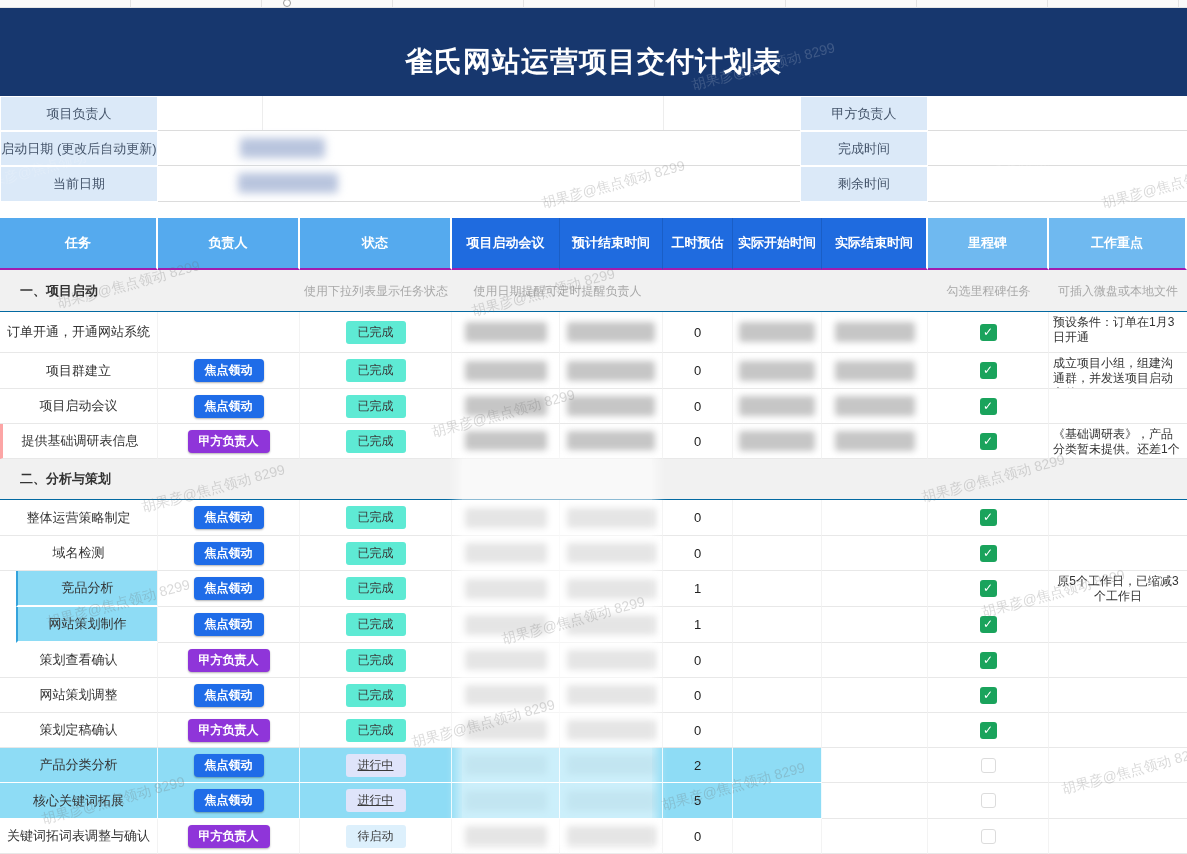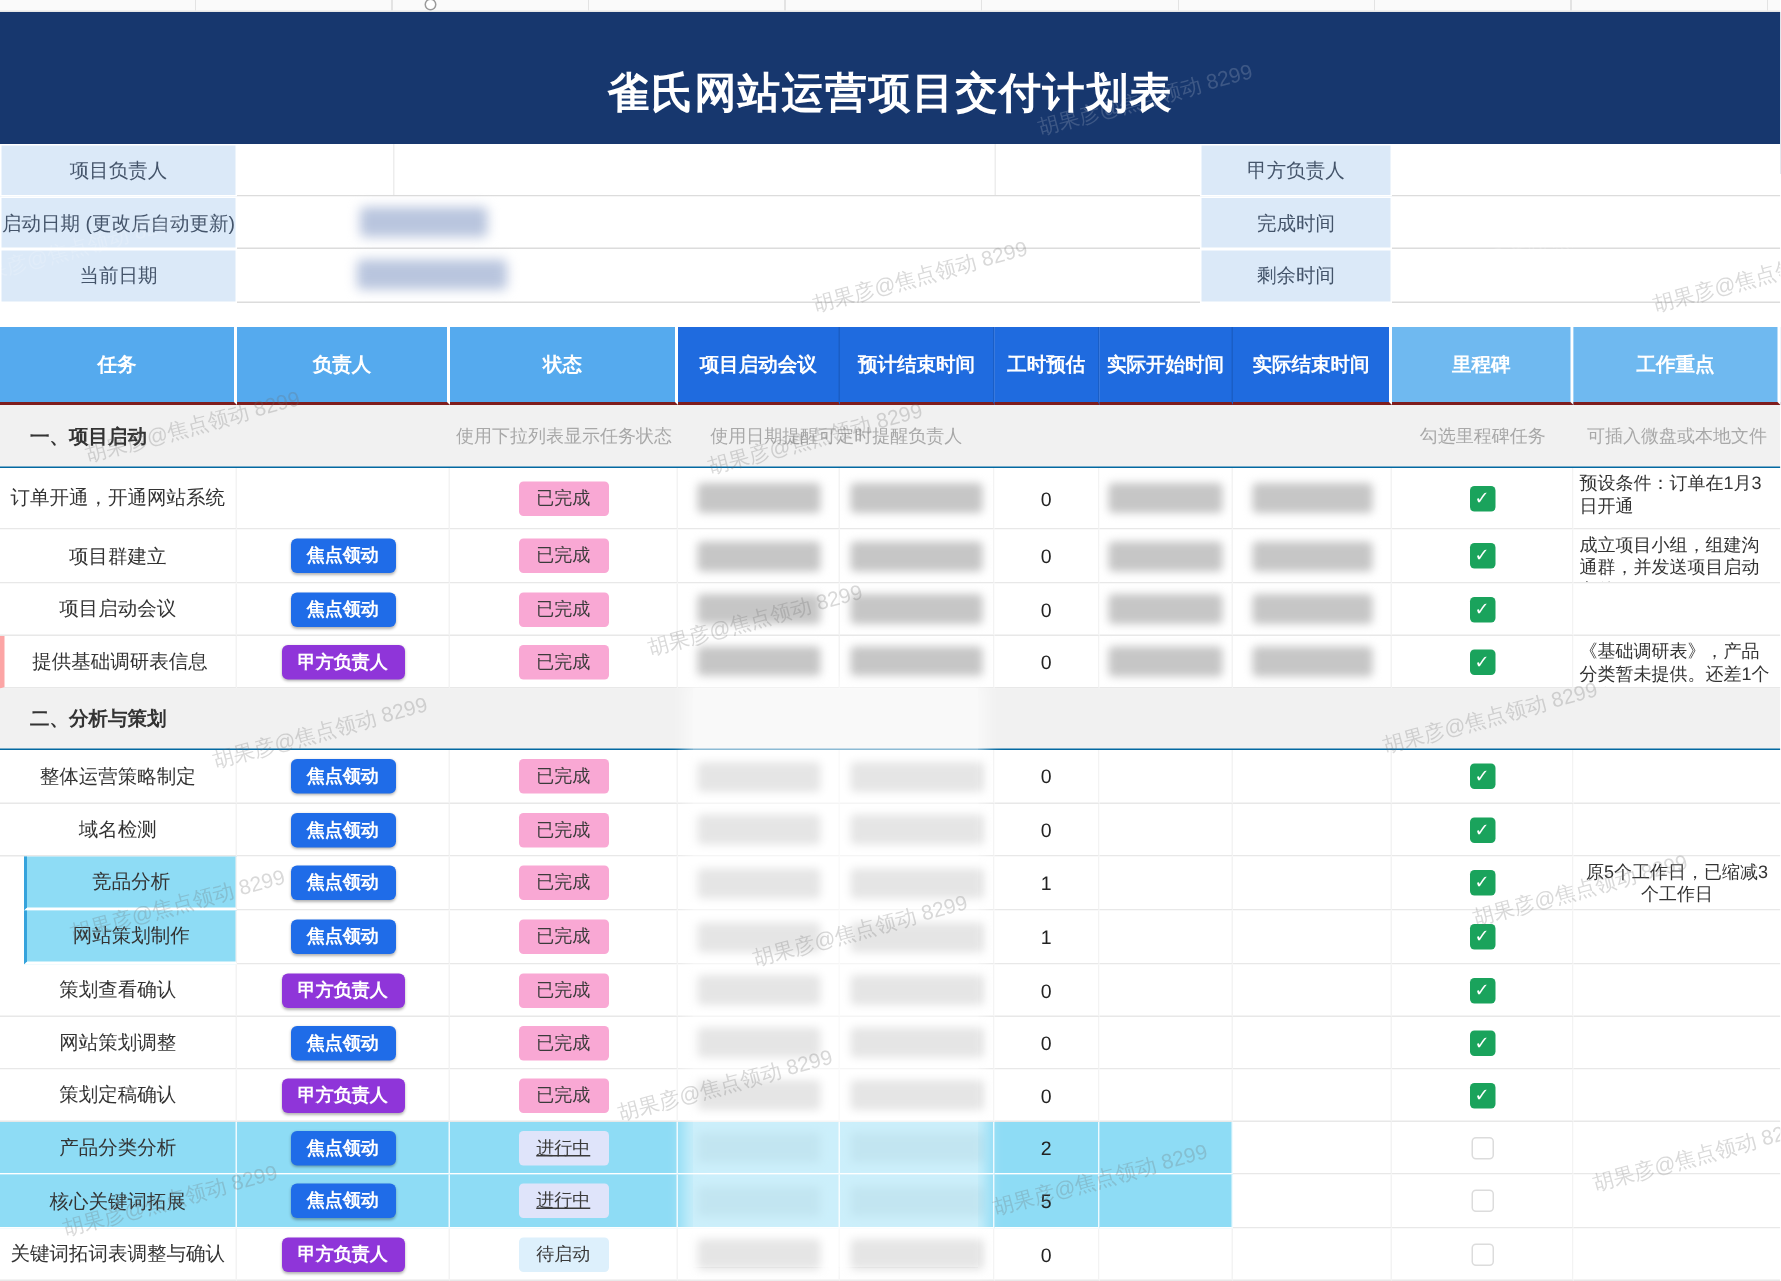--- a/index.html
+++ b/index.html
@@ -28,21 +28,21 @@
   .ival .faintline{position:absolute;top:0;bottom:0;width:1px;background:#ededed;}
   .ipill{position:absolute;top:7px;height:20px;border-radius:3px;background:#b9c5de;filter:blur(4px);}
 
   
   .tbl{position:absolute;left:0;top:202px;width:1187px;display:grid;
     grid-template-columns:158px 142px 152px 108px 103px 70px 89px 106px 121px 138px;
     grid-template-rows:68px 42px 41px 36px 35px 35px 41px 36px 35px 36px 36px 35px 35px 35px 35px 36px 35px;}
 
   
   .h{display:flex;align-items:center;justify-content:center;color:#fff;font-weight:bold;font-size:13px;
-     border-right:2px solid #fff;border-bottom:2px solid #7f1d1d;margin-top:16px;}
+     border-right:2px solid #fff;border-bottom:2px solid #a21caf;margin-top:16px;}
   .h-light{background:#55aaee;}
   .h-mid{background:#1f6bdf;border-right:1px solid #1a5ec6;}
   .h-mid-last{border-right:2px solid #fff;}
   .h-pale{background:#6fb9f0;}
   .h:last-child{border-right:none;}
 
   
   .sec{grid-column:1 / -1;background:#f1f1f1;position:relative;border-bottom:1px solid #0369a1;}
   .sec-label{position:absolute;left:20px;top:50%;transform:translateY(-50%);font-size:13px;font-weight:bold;color:#333;}
   .hint{position:absolute;top:50%;transform:translateY(-50%);font-size:12px;color:#a8a8a8;text-align:center;}
@@ -63,21 +63,21 @@
 
   .cyan{background:#8edcf5 !important;border-bottom:1px solid #fff !important;border-right:1px solid rgba(255,255,255,.85) !important;}
   .cyancell{background:#8edcf5 !important;border-bottom:2px solid #fff !important;border-left:2px solid #35a3dc;margin-left:16px;}
 
   
   .badge{display:inline-block;padding:3px 11px;border-radius:4px;font-size:12px;font-weight:bold;color:#fff;
      box-shadow:0 1px 2px rgba(0,0,0,.3);white-space:nowrap;}
   .bdg-blue{background:#1f6ce8;}
   .bdg-purple{background:#8f35d9;}
   .sbadge{display:inline-block;padding:3px 12px;border-radius:3px;font-size:12px;color:#3a3a3a;white-space:nowrap;}
-  .st-done{background:#f9a8d4;}
+  .st-done{background:#5eead4;}
   .st-prog{background:#dfe4fa;text-decoration:underline;}
   .st-wait{background:#ddf0fc;}
 
   
   .pill{display:inline-block;height:20px;border-radius:3px;background:#c6c6c6;filter:blur(3px);}
   .p-es{width:82px;}
   .p-ee{width:88px;}
   .p-as{width:76px;}
   .p-ae{width:80px;}
   .pill.cy{background:#79c6e0;}

